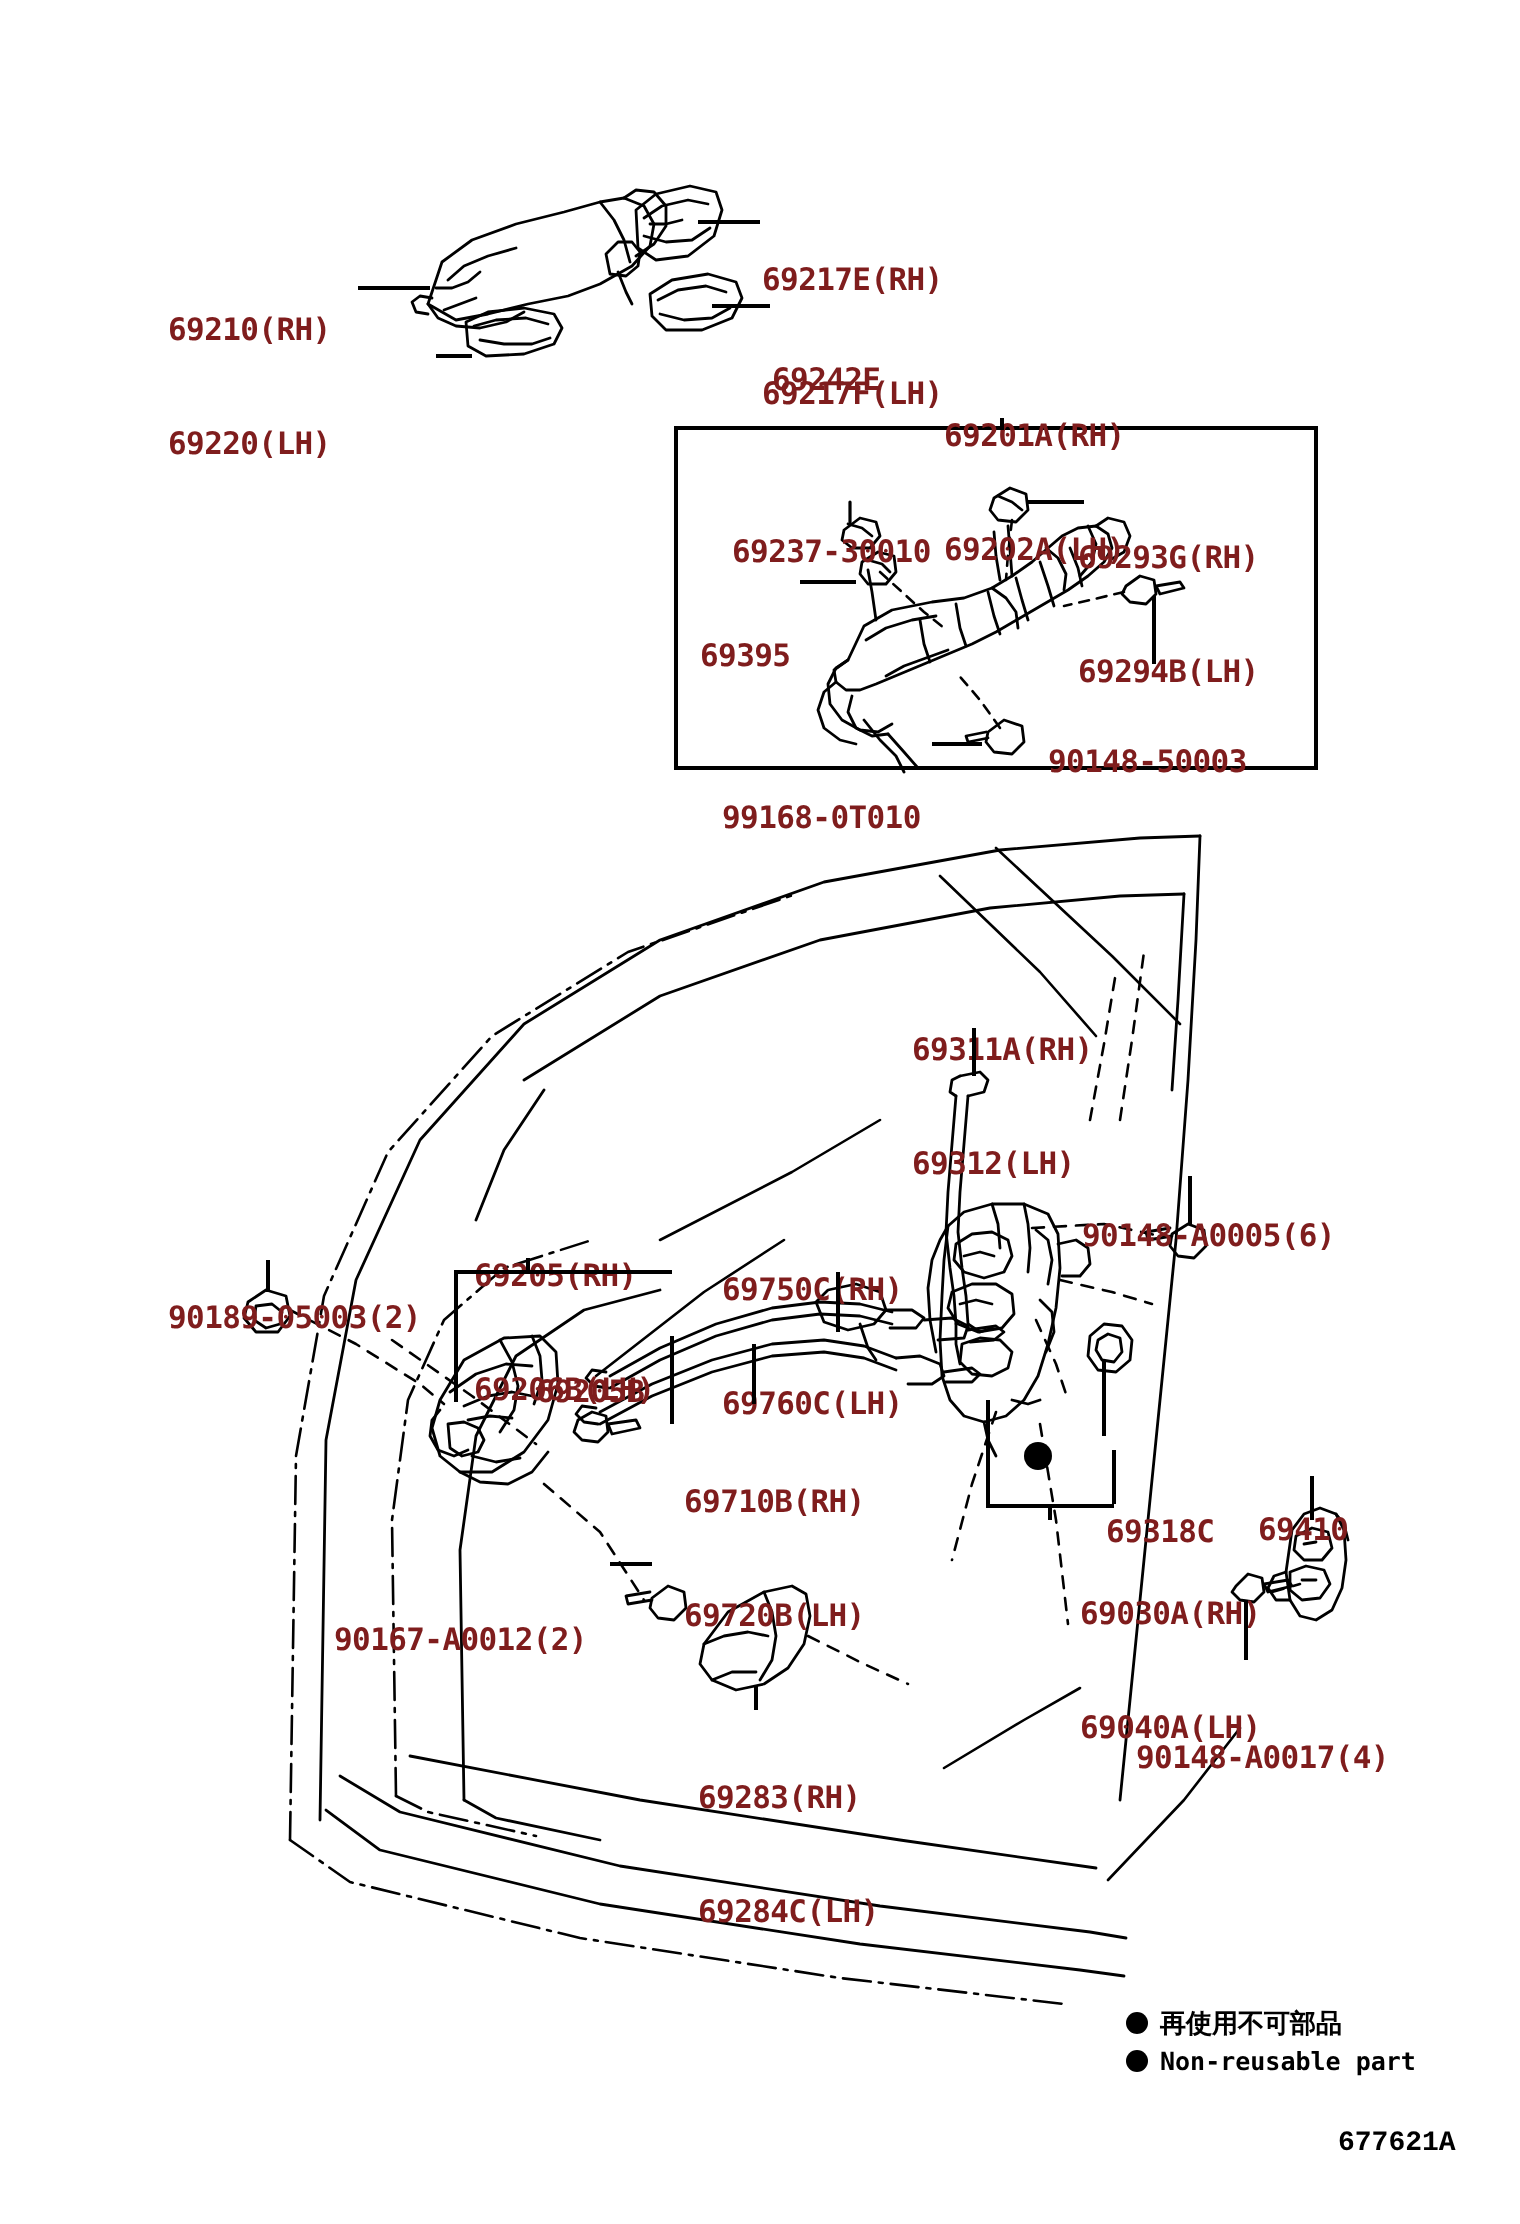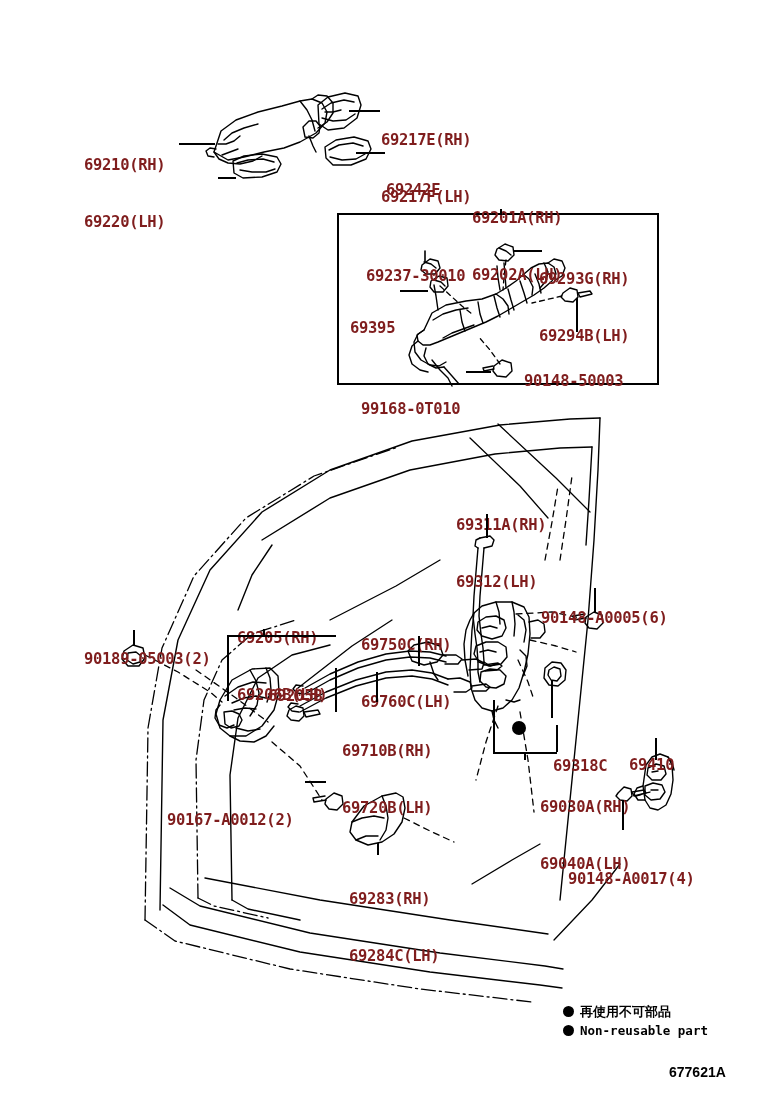--- a/index.html
+++ b/index.html
@@ -68,21 +68,21 @@
   .legend-bullet {
     width: 11px;
     height: 11px;
     border-radius: 50%;
     background: #000;
     flex: none;
   }
   .legend-jp { font-family: "DejaVu Sans", "Liberation Sans", sans-serif; font-size: 13px; }
   #footer-code {
     position: absolute;
-    font-family: Liberation Sans, sans-serif;
+    font-family: Liberation Mono, monospace;
     font-size: 14px;
     font-weight: bold;
     color: #000;
   }
 </style>
 </head>
 <body>
 
 <div id="page">
 

